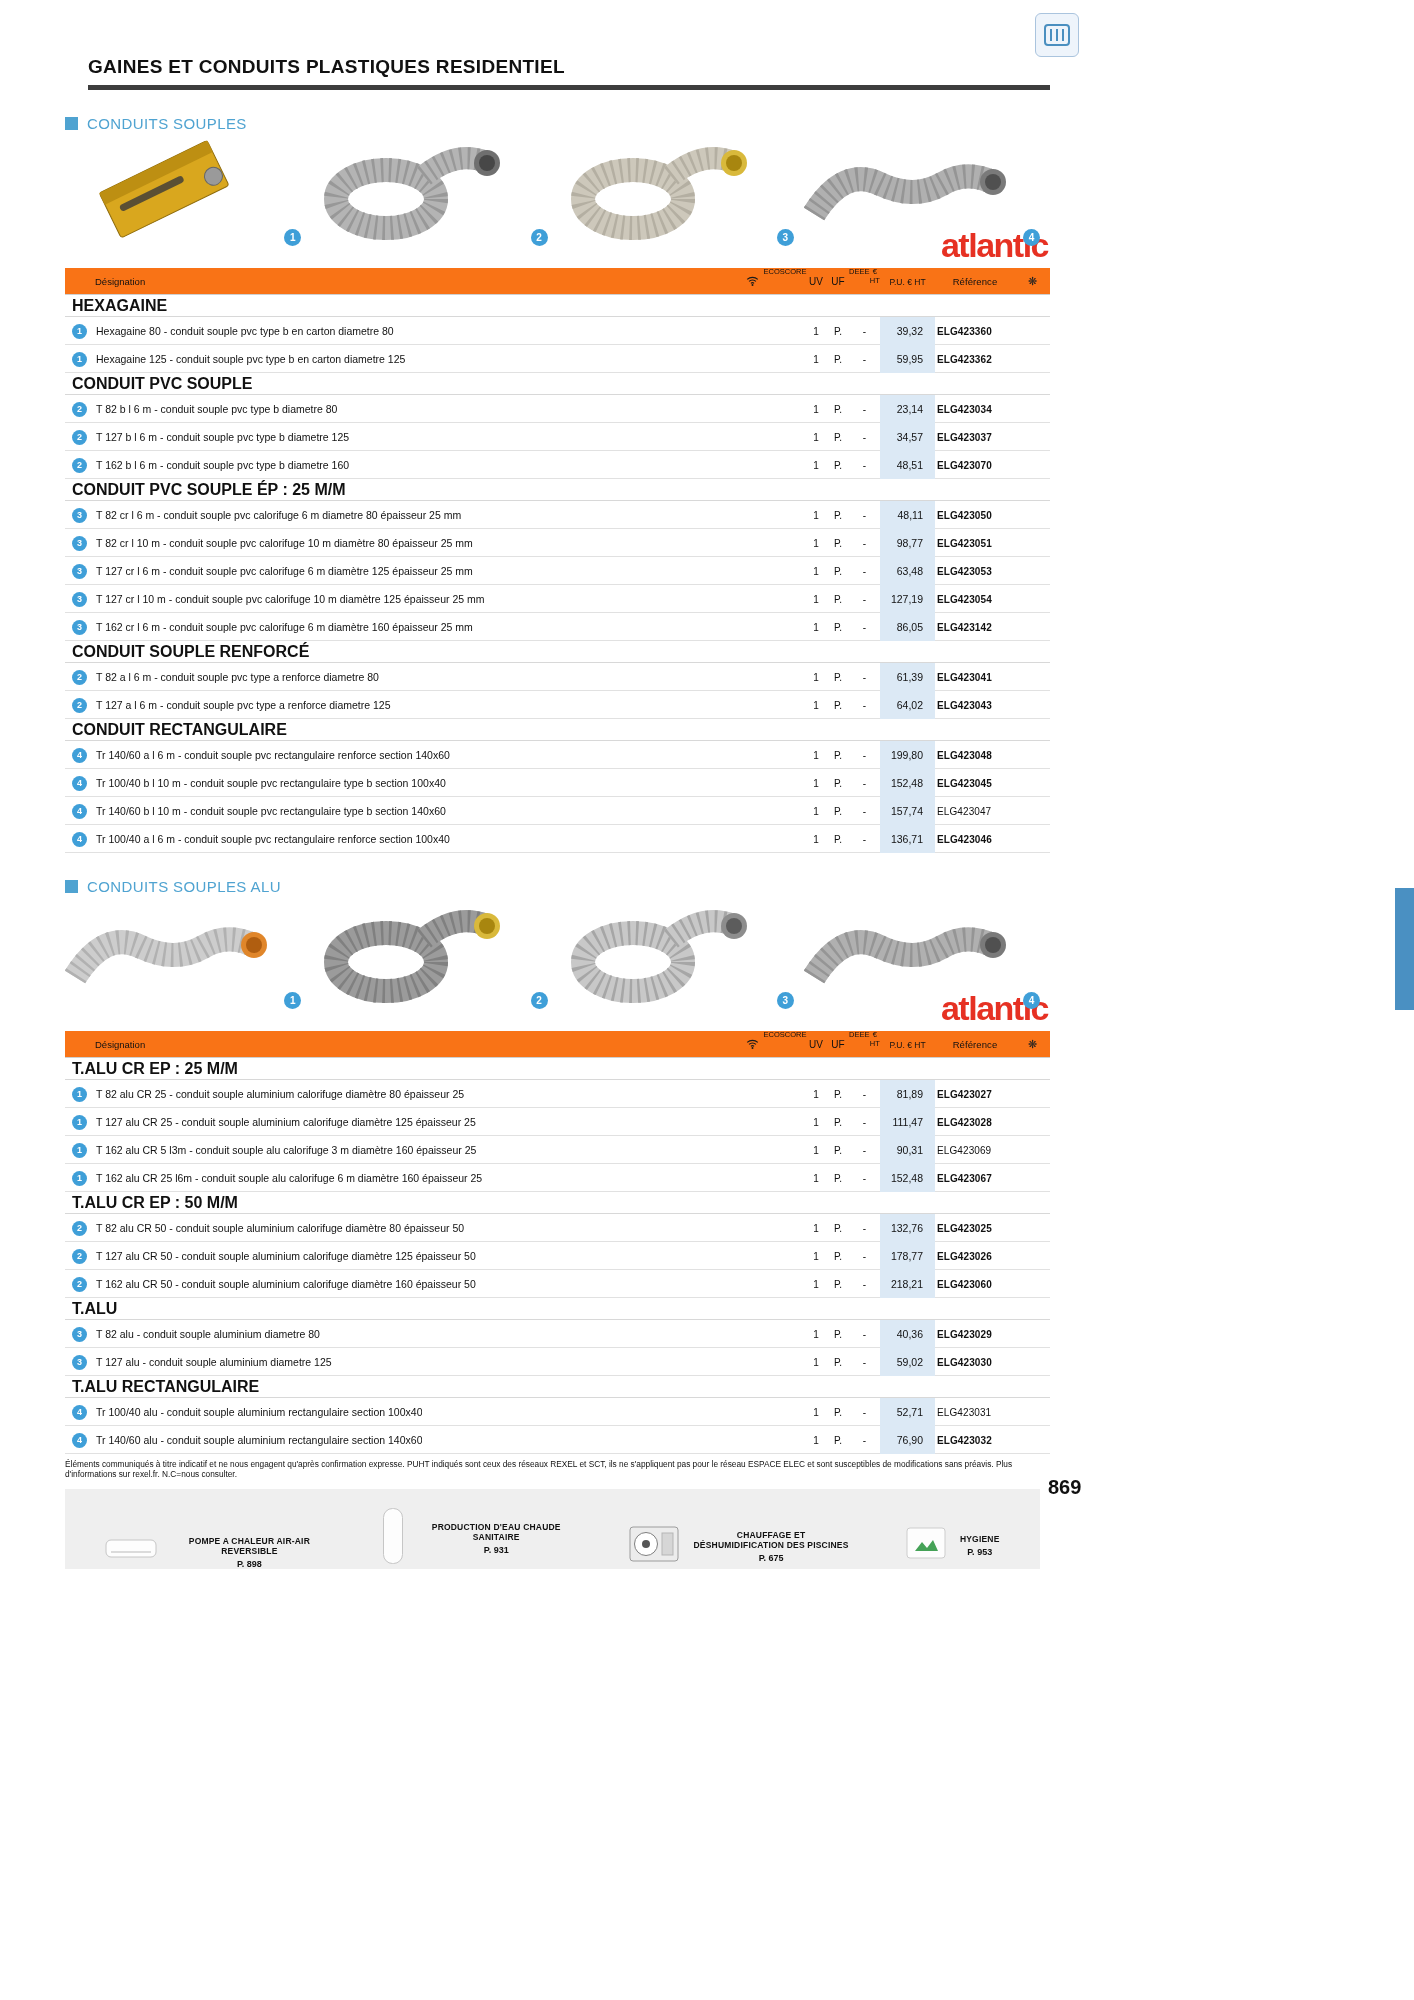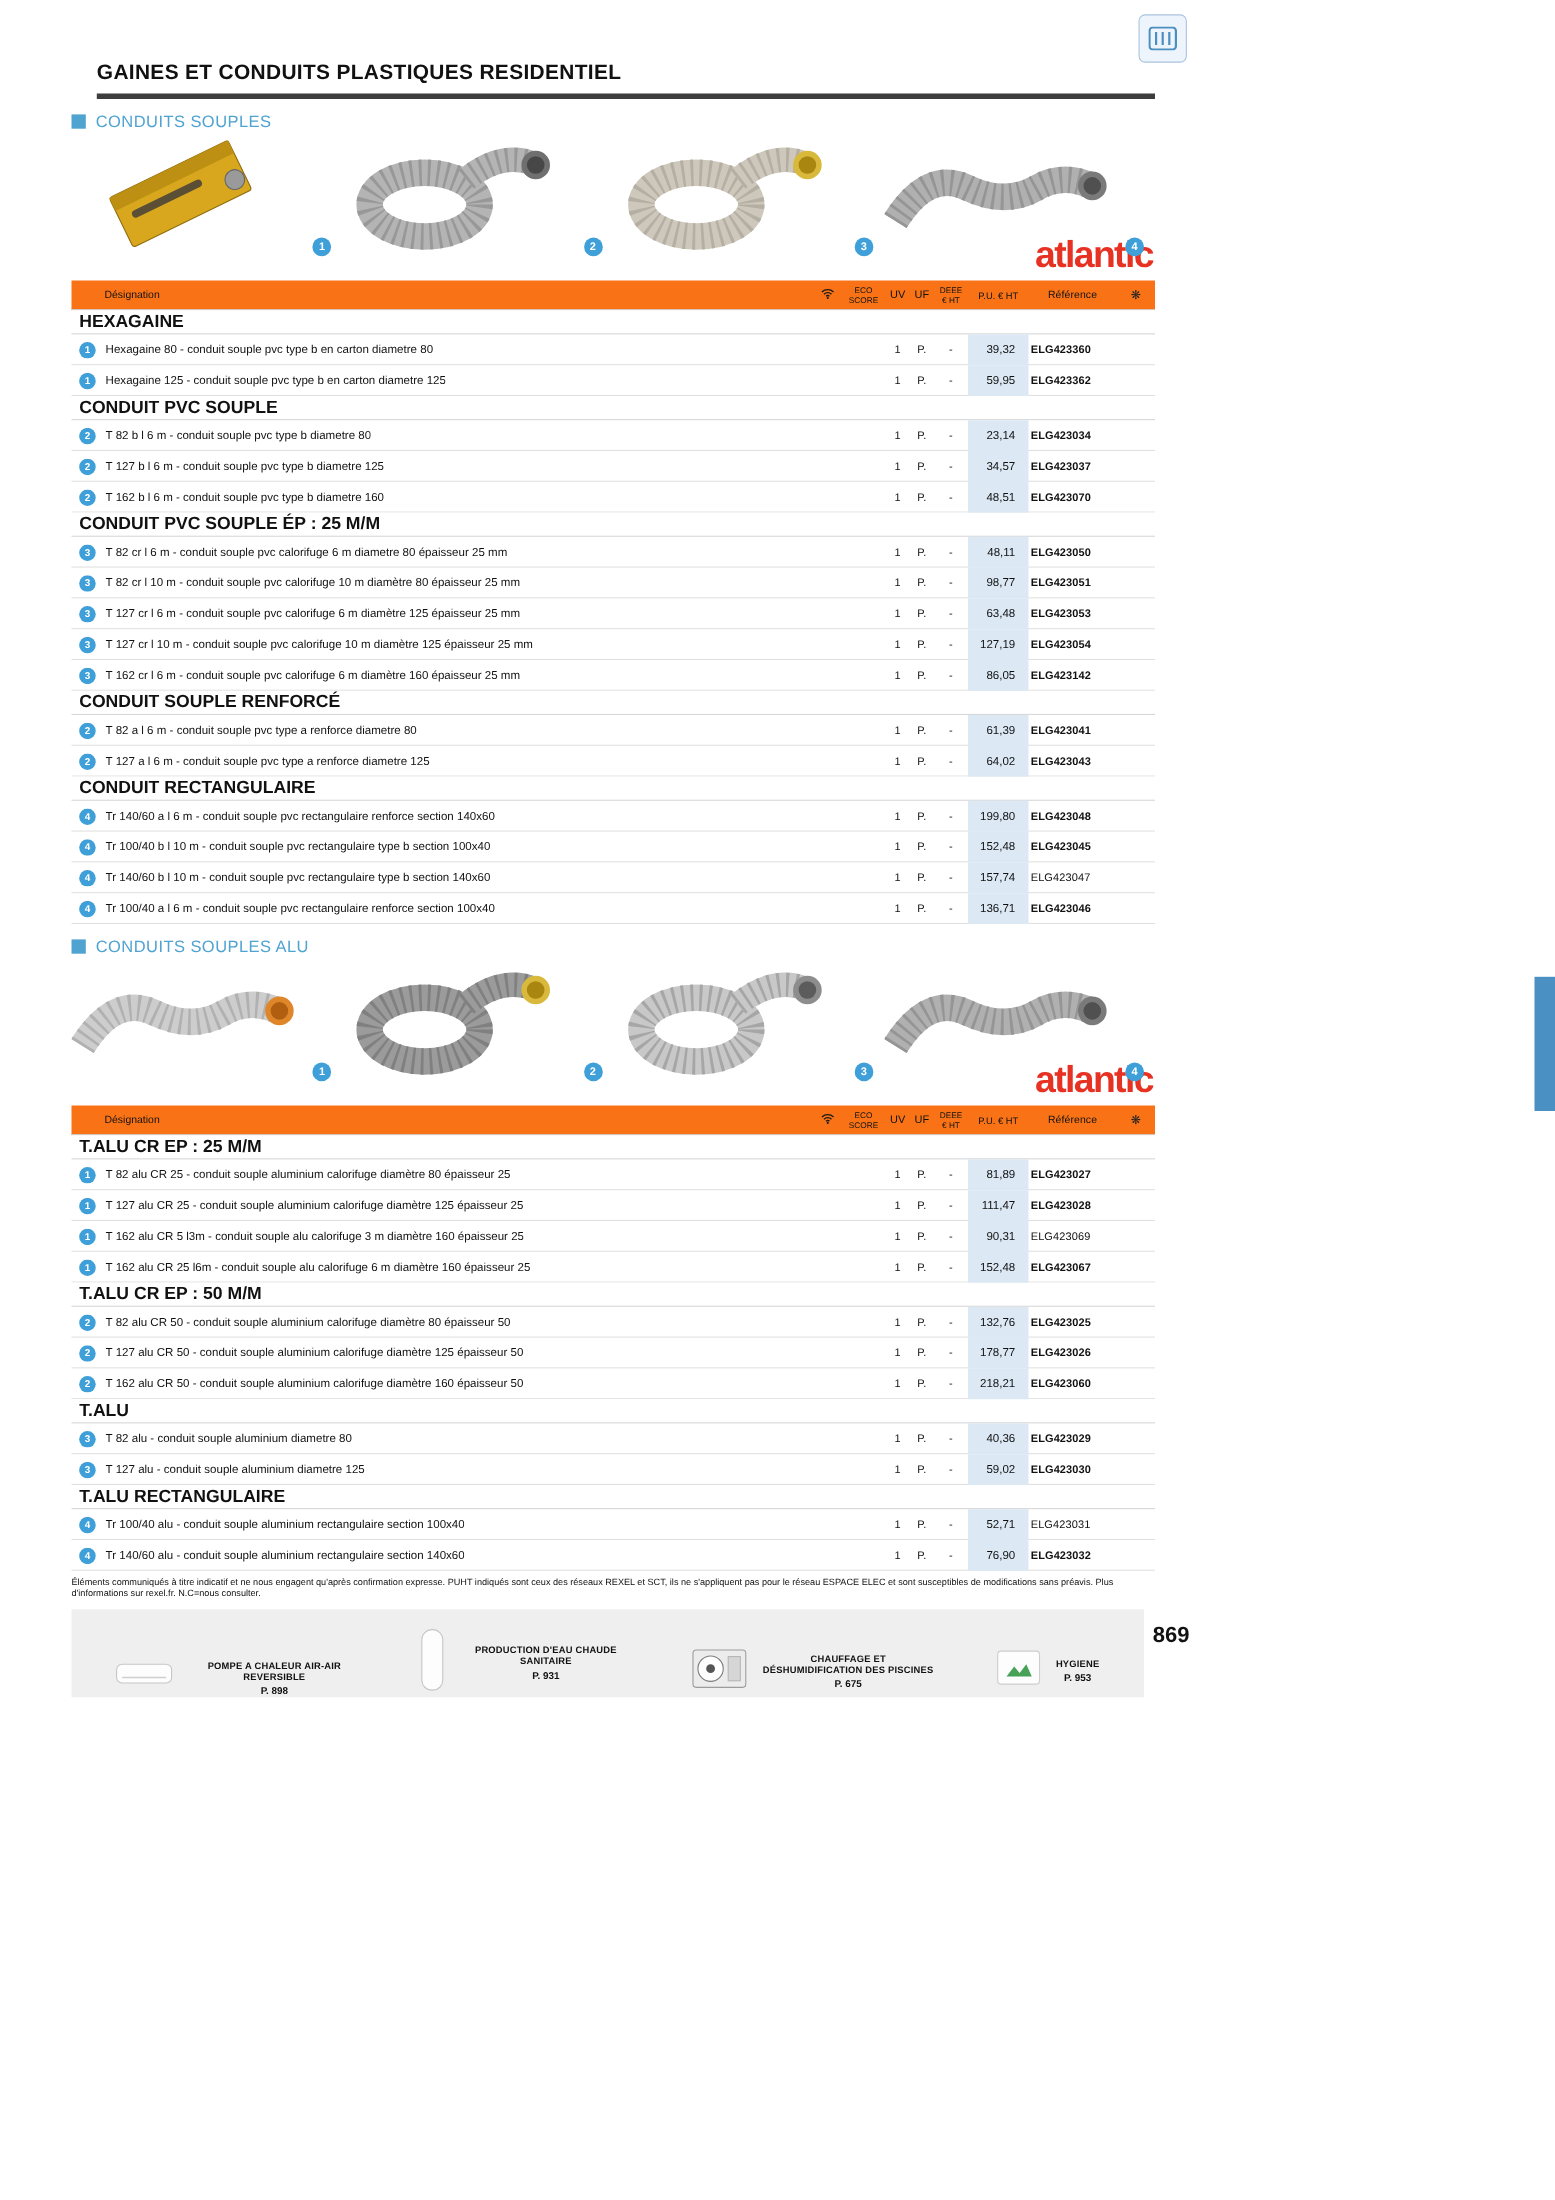--- a/index.html
+++ b/index.html
@@ -2,35 +2,35 @@
 <html lang="fr"><head>
 <meta charset="utf-8">
 <style>
   *{box-sizing:border-box;margin:0;padding:0}
   html,body{background:#fff}
   body{width:1414px;height:2000px;position:relative;font-family:"Liberation Sans",sans-serif;color:#111;overflow:hidden}
   .top-icon{position:absolute;left:1035px;top:13px;width:44px;height:44px;background:#eef4fb;border:1px solid #aac4de;border-radius:6px;display:flex;align-items:center;justify-content:center}
   .side-tab{position:absolute;left:1395px;top:888px;width:19px;height:122px;background:#4a90c2}
   .content{position:absolute;left:65px;top:0;width:985px}
   .title{font-size:19px;font-weight:bold;letter-spacing:.3px;margin:56px 0 0 23px;padding-bottom:7px;border-bottom:5px solid #3d3d3d}
-  .section{margin-top:12px}
+  .section{margin-top:25px}
   .sec-heading{display:flex;align-items:center;gap:9px;margin-top:10px;height:17px}
   .sq{width:13px;height:13px;background:#4fa3d1;display:inline-block}
   .sec-label{color:#4fa3d1;font-size:15px;letter-spacing:.4px}
   .images{display:flex;margin-top:4px;height:116px}
   .img-card{flex:1;position:relative;height:112px}
   .badge{display:inline-flex;width:15px;height:15px;min-width:15px;border-radius:50%;background:#3f9fd8;color:#fff;font-size:9px;font-weight:bold;align-items:center;justify-content:center;line-height:1}
   .img-badge{position:absolute;right:10px;bottom:2px;width:17px;height:17px;min-width:17px;font-size:10px}
   .brand{text-align:right;font-size:34px;font-weight:bold;color:#e63123;letter-spacing:-1.5px;line-height:34px;margin:-24px 2px 6px 0}
   .tbl{margin-top:2px}
   .row{display:grid;grid-template-columns:675px 25px 40px 22px 22px 31px 55px 80px 35px;align-items:center}
   .thead{background:#f97316;height:27px;border-bottom:1px solid #cfcfcf}
   .th{font-size:9px;text-align:center}
   .c-des.th{text-align:left;padding-left:30px;font-size:9.5px}
-  .two-line{display:flex;flex-direction:column;justify-content:center;height:27px}
+  .two-line{display:flex;justify-content:center;height:27px}
   .l1{font-size:7.5px;line-height:8.5px;text-align:center}
   .drow{height:28px;border-bottom:1px solid #e1e1e1;font-size:10.5px}
   .grow{height:22px;display:flex;align-items:center;padding-left:7px;font-weight:bold;font-size:16px;border-bottom:1px solid #d8d8d8;background:#fff}
   .c-des{display:flex;align-items:center;gap:9px;padding-left:7px;overflow:hidden}
   .des-text{white-space:nowrap;overflow:hidden}
   .c-uv,.c-uf,.c-deee,.c-eco,.c-icon,.c-snow{text-align:center;font-size:10px}
   .drow .c-pu{background:#dce9f5;height:28px;display:flex;align-items:center;justify-content:flex-end;padding-right:12px;font-size:10.5px}
   .c-pu.th{display:flex;align-items:center;justify-content:center;height:27px;font-size:8.5px}
   .c-ref{padding-left:2px;font-size:10px;font-weight:bold;letter-spacing:.1px}
   .c-ref.light{font-weight:normal}

